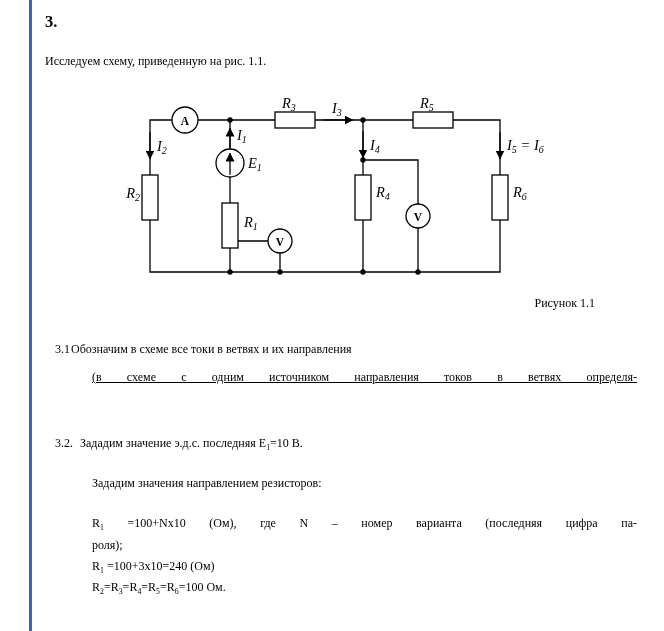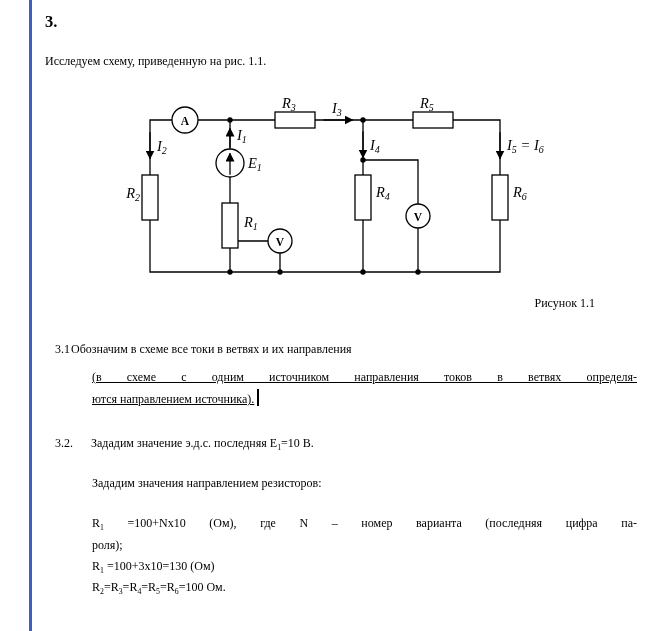--- a/index.html
+++ b/index.html
@@ -10,21 +10,21 @@
   .abs { position:absolute; }
   .edge { position:absolute; left:29px; top:0; width:3px; height:631px; background:#3C5FC0; }
   .txt { font-size:12px; line-height:22px; }
   .title { left:45px; top:12px; display:flex; gap:14px; font-size:16.5px; font-weight:bold; line-height:20px; }
   .intro { left:45px; top:50px; }
   .figure { left:110px; top:88px; width:470px; height:202px; }
   .caption { left:125px; top:292px; width:470px; text-align:right; }
   .s31head { left:55px; top:332px; display:flex; gap:1px;margin-top:6px; }
   .s31par { left:92px; top:366px; width:545px;text-decoration:underline; }
   .j { text-align:justify; text-align-last:justify; }
-  .s32 { left:55px; top:432px; display:flex; gap:18px; }
+  .s32 { left:55px; top:432px; display:flex; gap:7px; }
   .resintro { left:92px; top:472px; }
   .rf1 { left:92px; top:512px; width:545px; }
   .rf2 { left:92px; top:534px; }
   .rv  { left:92px; top:555px; }
   .req { left:92px; top:576px; }
   sub { font-size:0.65em; line-height:0; }
   .caret { display:inline-block; width:1.5px; height:17px; background:#000; margin-left:3px; vertical-align:-3px; }
   
   .wire  { stroke:#000; stroke-width:1.3; fill:none; stroke-linecap:square; }
   .comp  { fill:#fff; stroke:#000; stroke-width:1.3; }
@@ -122,26 +122,25 @@
 
 <div class="abs txt caption">Рисунок 1.1</div>
 
 <div class="abs txt s31head">
   <span>3.1</span>
   <span>Обозначим в схеме все токи в ветвях и их направления</span>
 </div>
 
 <div class="abs txt s31par">
   <div class="j">(в схеме с одним источником направления токов в ветвях определя-</div>
-  <div><span>ются направлением источника).</span><span class="caret"></span></div>
 </div>
 
 <div class="abs txt s32">
   <span>3.2.</span>
   <span><span>Зададим значение э.д.с. последняя E</span><sub>1</sub><span>=10 В.</span></span>
 </div>
 
 <div class="abs txt resintro">Зададим значения направлением резисторов:</div>
 
 <div class="abs txt rf1 j"><span>R</span><sub>1</sub><span> =100+Nх10 (Ом), где N – номер варианта (последняя цифра па-</span></div>
 <div class="abs txt rf2">роля);</div>
-<div class="abs txt rv"><span>R</span><sub>1</sub><span> =100+3х10=130 (Ом)</span></div>
+<div class="abs txt rv"><span>R</span><sub>1</sub><span> =100+3х10=240 (Ом)</span></div>
 <div class="abs txt req"><span>R</span><sub>2</sub><span>=R</span><sub>3</sub><span>=R</span><sub>4</sub><span>=R</span><sub>5</sub><span>=R</span><sub>6</sub><span>=100 Ом.</span></div>
 
 </body></html>

